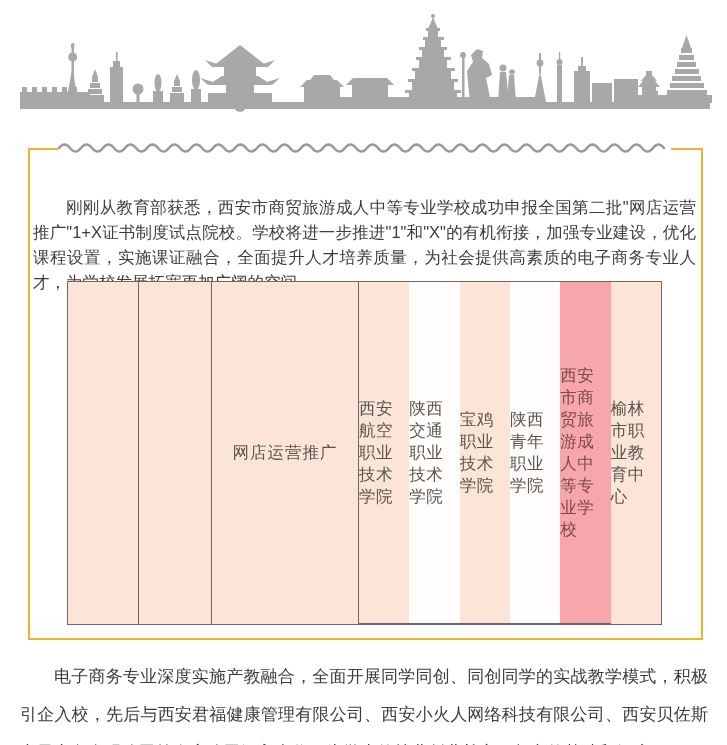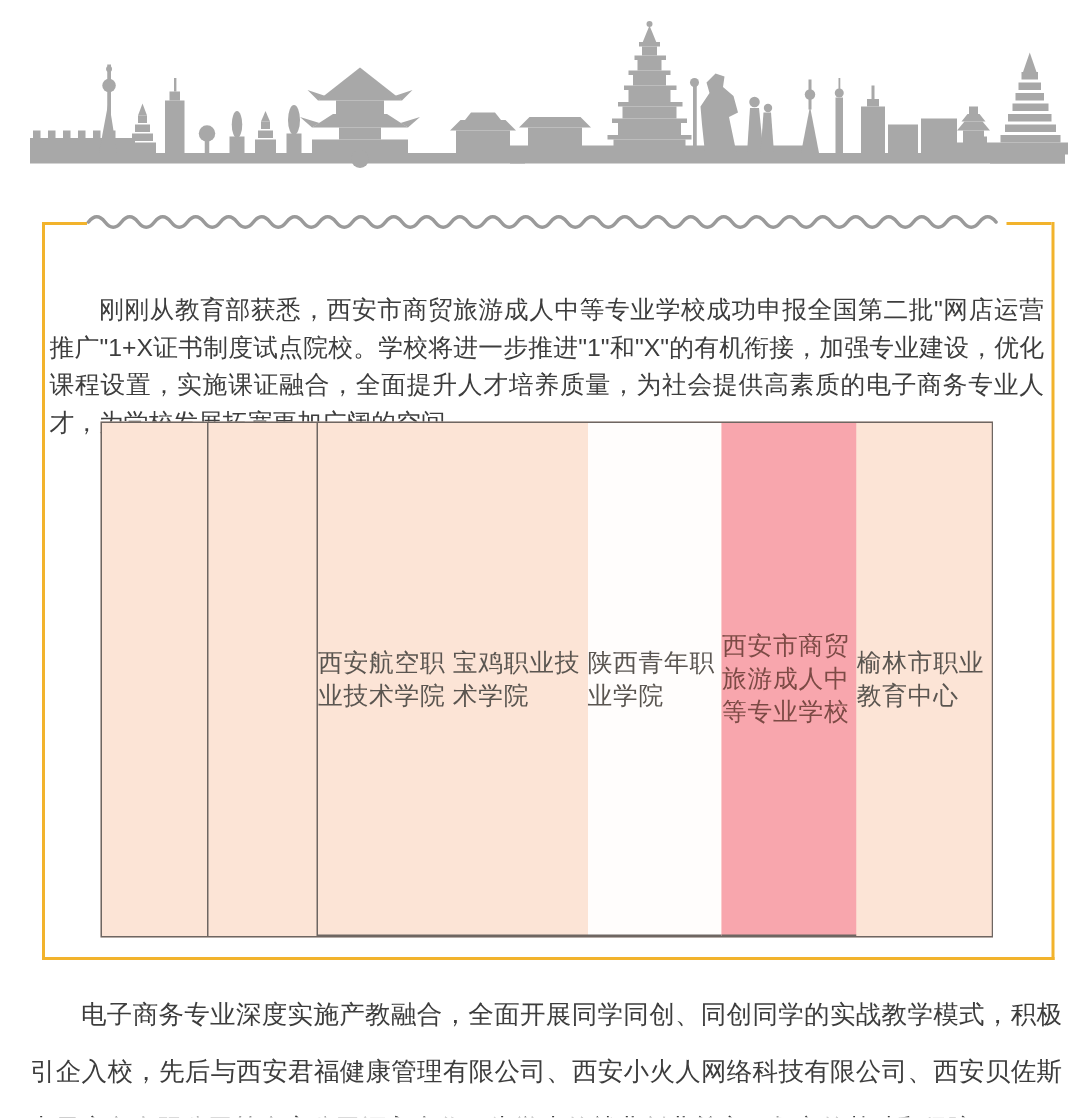--- a/index.html
+++ b/index.html
@@ -169,22 +169,24 @@
   <div class="stub right"></div>
   <svg class="wave-box" viewBox="0 0 614 16" aria-hidden="true">
     <path id="wavePath" d="M2,9 q5.5,-7 11,0 t11,0 t11,0 t11,0 t11,0 t11,0 t11,0 t11,0 t11,0 t11,0 t11,0 t11,0 t11,0 t11,0 t11,0 t11,0 t11,0 t11,0 t11,0 t11,0 t11,0 t11,0 t11,0 t11,0 t11,0 t11,0 t11,0 t11,0 t11,0 t11,0 t11,0 t11,0 t11,0 t11,0 t11,0 t11,0 t11,0 t11,0 t11,0 t11,0 t11,0 t11,0 t11,0 t11,0 t11,0 t11,0 t11,0 t11,0 t11,0 t11,0 t11,0 t11,0 t11,0 t11,0 t11,0"></path>
   </svg>
 
   <p class="para para1">刚刚从教育部获悉，西安市商贸旅游成人中等专业学校成功申报全国第二批"网店运营推广"1+X证书制度试点院校。学校将进一步推进"1"和"X"的有机衔接，加强专业建设，优化课程设置，实施课证融合，全面提升人才培养质量，为社会提供高素质的电子商务专业人才，为学校发展拓宽更加广阔的空间。</p>
 
   <div class="tbl">
     <div class="c1"></div>
     <div class="c2"></div>
+    <div class="c3">网店运营推广</div>
     <div class="c4">
         <div class="school-row">西安航空职业技术学院</div>
+        <div class="school-row alt">陕西交通职业技术学院</div>
         <div class="school-row">宝鸡职业技术学院</div>
         <div class="school-row alt">陕西青年职业学院</div>
         <div class="school-row hl">西安市商贸旅游成人中等专业学校</div>
         <div class="school-row">榆林市职业教育中心</div>
       </div>
   </div>
 
   <p class="para para2">电子商务专业深度实施产教融合，全面开展同学同创、同创同学的实战教学模式，积极引企入校，先后与西安君福健康管理有限公司、西安小火人网络科技有限公司、西安贝佐斯电子商务有限公司等多家公司深入合作，为学生的就业创业奠定了坚实的基础和保障。</p>
 
 </div>

